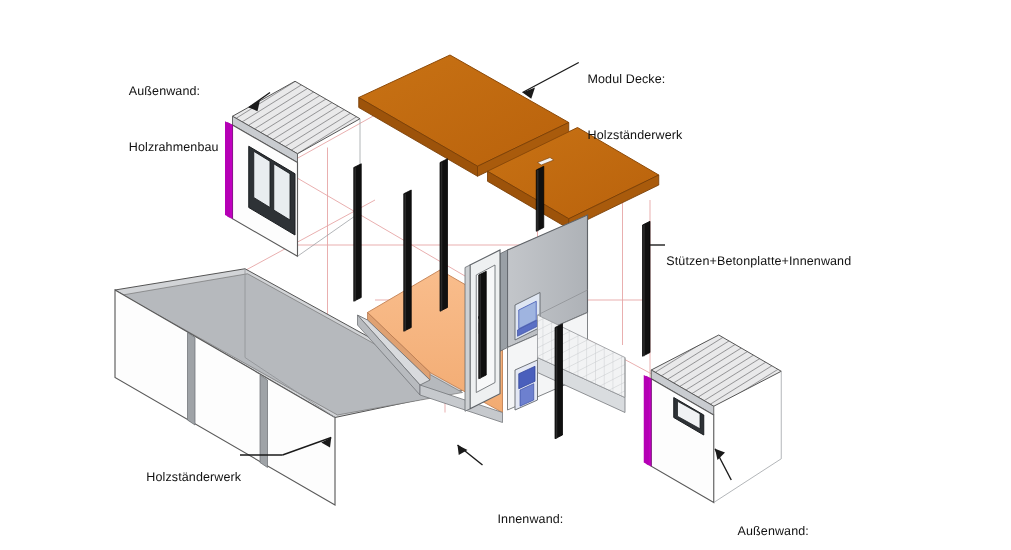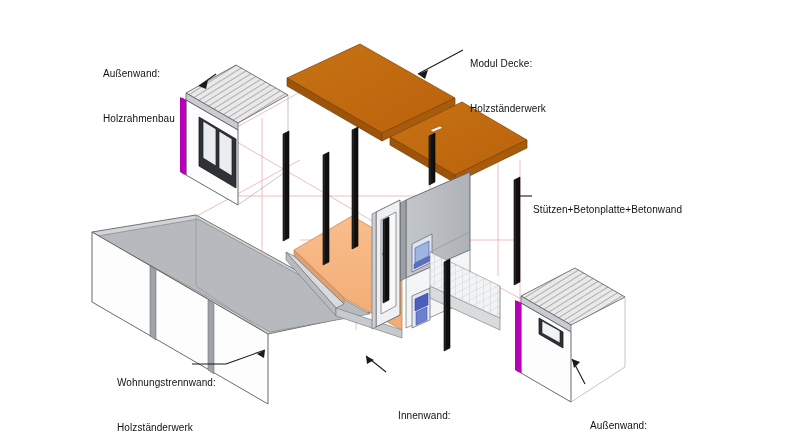--- a/index.html
+++ b/index.html
@@ -247,25 +247,24 @@
     <span class="l1">Außenwand:</span>
     <span class="l2">Holzrahmenbau</span>
   </div>
 
   <div class="anno" id="label-modul-decke">
     <span class="l1">Modul Decke:</span>
     <span class="l2">Holzständerwerk</span>
   </div>
 
   <div class="anno" id="label-modul-traggeruest">
-    <span class="l2">Stützen+Betonplatte+Betonwand</span>
+    <span class="l2">Stützen+Betonplatte+Innenwand</span>
   </div>
 
   <div class="anno" id="label-wohnungstrennwand">
-    <span class="l1">Wohnungstrennwand:</span>
     <span class="l2">Holzständerwerk</span>
   </div>
 
   <div class="anno" id="label-innenwand">
     <span class="l1">Innenwand:</span>
     
   </div>
 
   <div class="anno" id="label-aussenwand-bottom">
     <span class="l1">Außenwand:</span>

